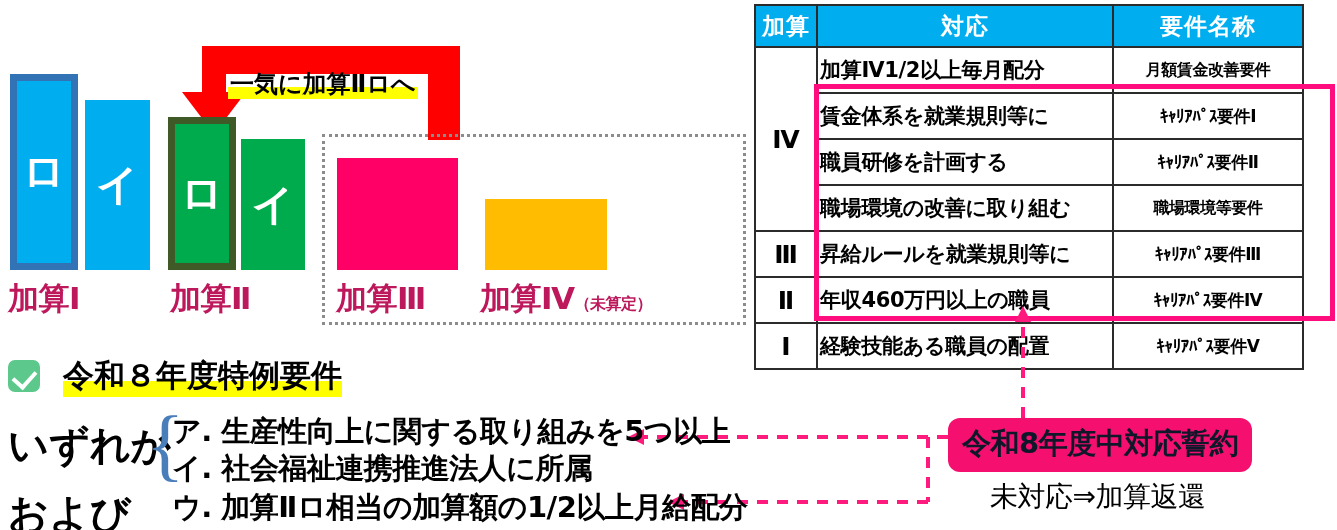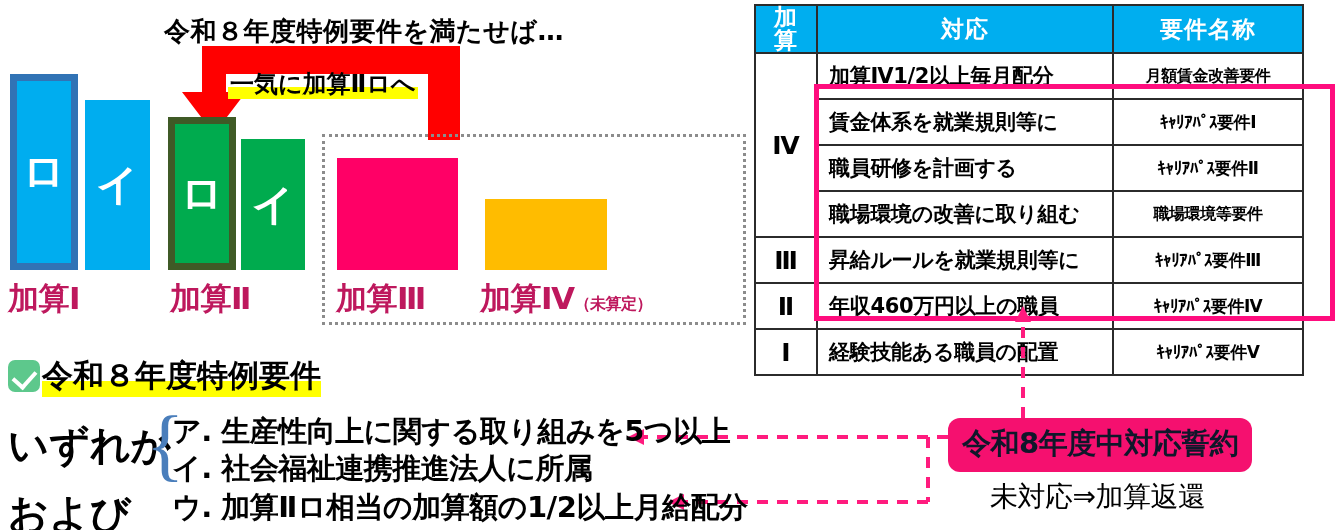--- a/index.html
+++ b/index.html
@@ -95,21 +95,21 @@
   
   #req-table {
     position: absolute;
     left: 754px; top: 4px;
     border-collapse: collapse;
     table-layout: fixed;
     background: #ffffff;
   }
   #req-table td, #req-table th {
     border: 2px solid #2b2b2b;
-    padding: 0 11px;
+    padding: 0 2px;
     font-family: "DejaVu Sans", "Liberation Sans", sans-serif;
     vertical-align: middle;
   }
   #req-table thead th {
     background: #00AEEF;
     color: #ffffff;
     font-size: 23px;
     font-weight: 700;
     height: 40px;
     line-height: 1;
@@ -151,21 +151,21 @@
     box-sizing: border-box;
     pointer-events: none;
   }
 
   
   #special-head {
     position: absolute;
     left: 8px; top: 355px;
     display: flex;
     align-items: center;
-    gap: 2px;
+    gap: 23px;
   }
   #check-icon {
     width: 32px; height: 32px;
     border-radius: 7px;
     background: #5DC88C;
     position: relative;
     flex: none;
   }
   #check-icon::after {
     content: "";
@@ -231,21 +231,20 @@
     white-space: nowrap;
     letter-spacing: -0.5px;
     font-family: "DejaVu Sans", "Liberation Sans", sans-serif;
   }
 </style>
 </head>
 <body>
 
 <div id="stage">
 
-  <div id="top-caption">令和８年度特例要件を満たせば…</div>
 
   <svg id="red-arrow" width="290" height="100" viewBox="0 0 290 100">
     <path d="M 22 2 L 280 2 L 280 96 L 248 96 L 248 30 L 46 30 L 46 48 L 66 48 L 34 90 L 2 48 L 22 48 Z" fill="#FF0000"></path>
   </svg>
 
   <div id="arrow-caption">一気に加算Ⅱロへ</div>
 
   <div id="dotted-box"></div>
 
   <div id="bars-layer">

